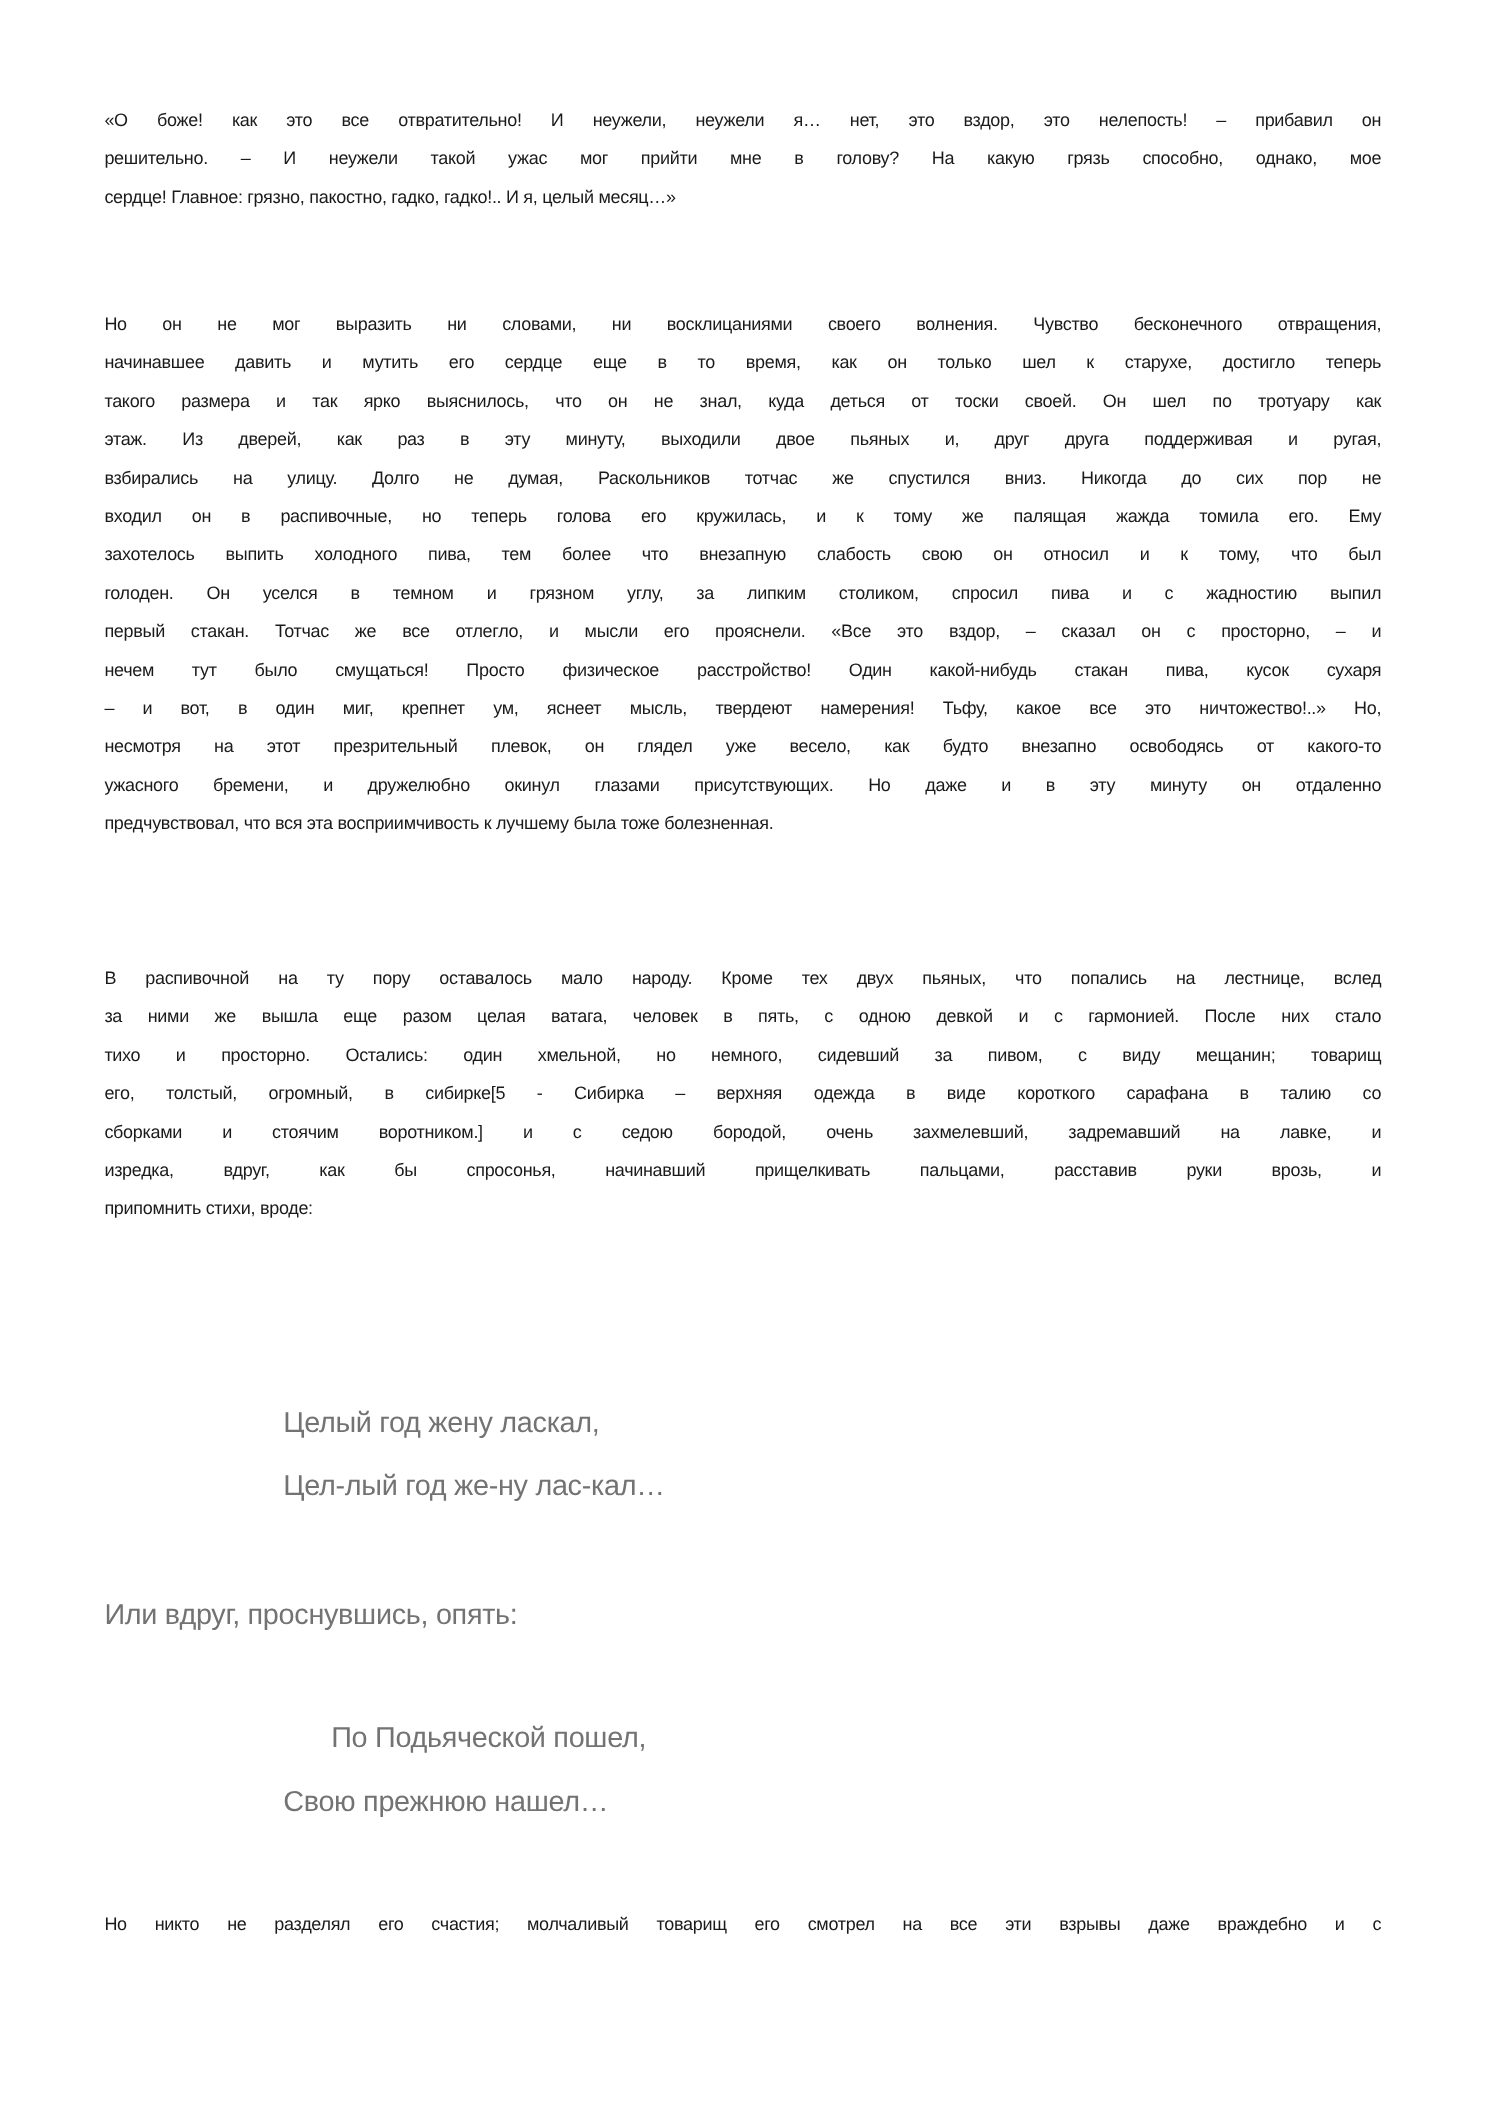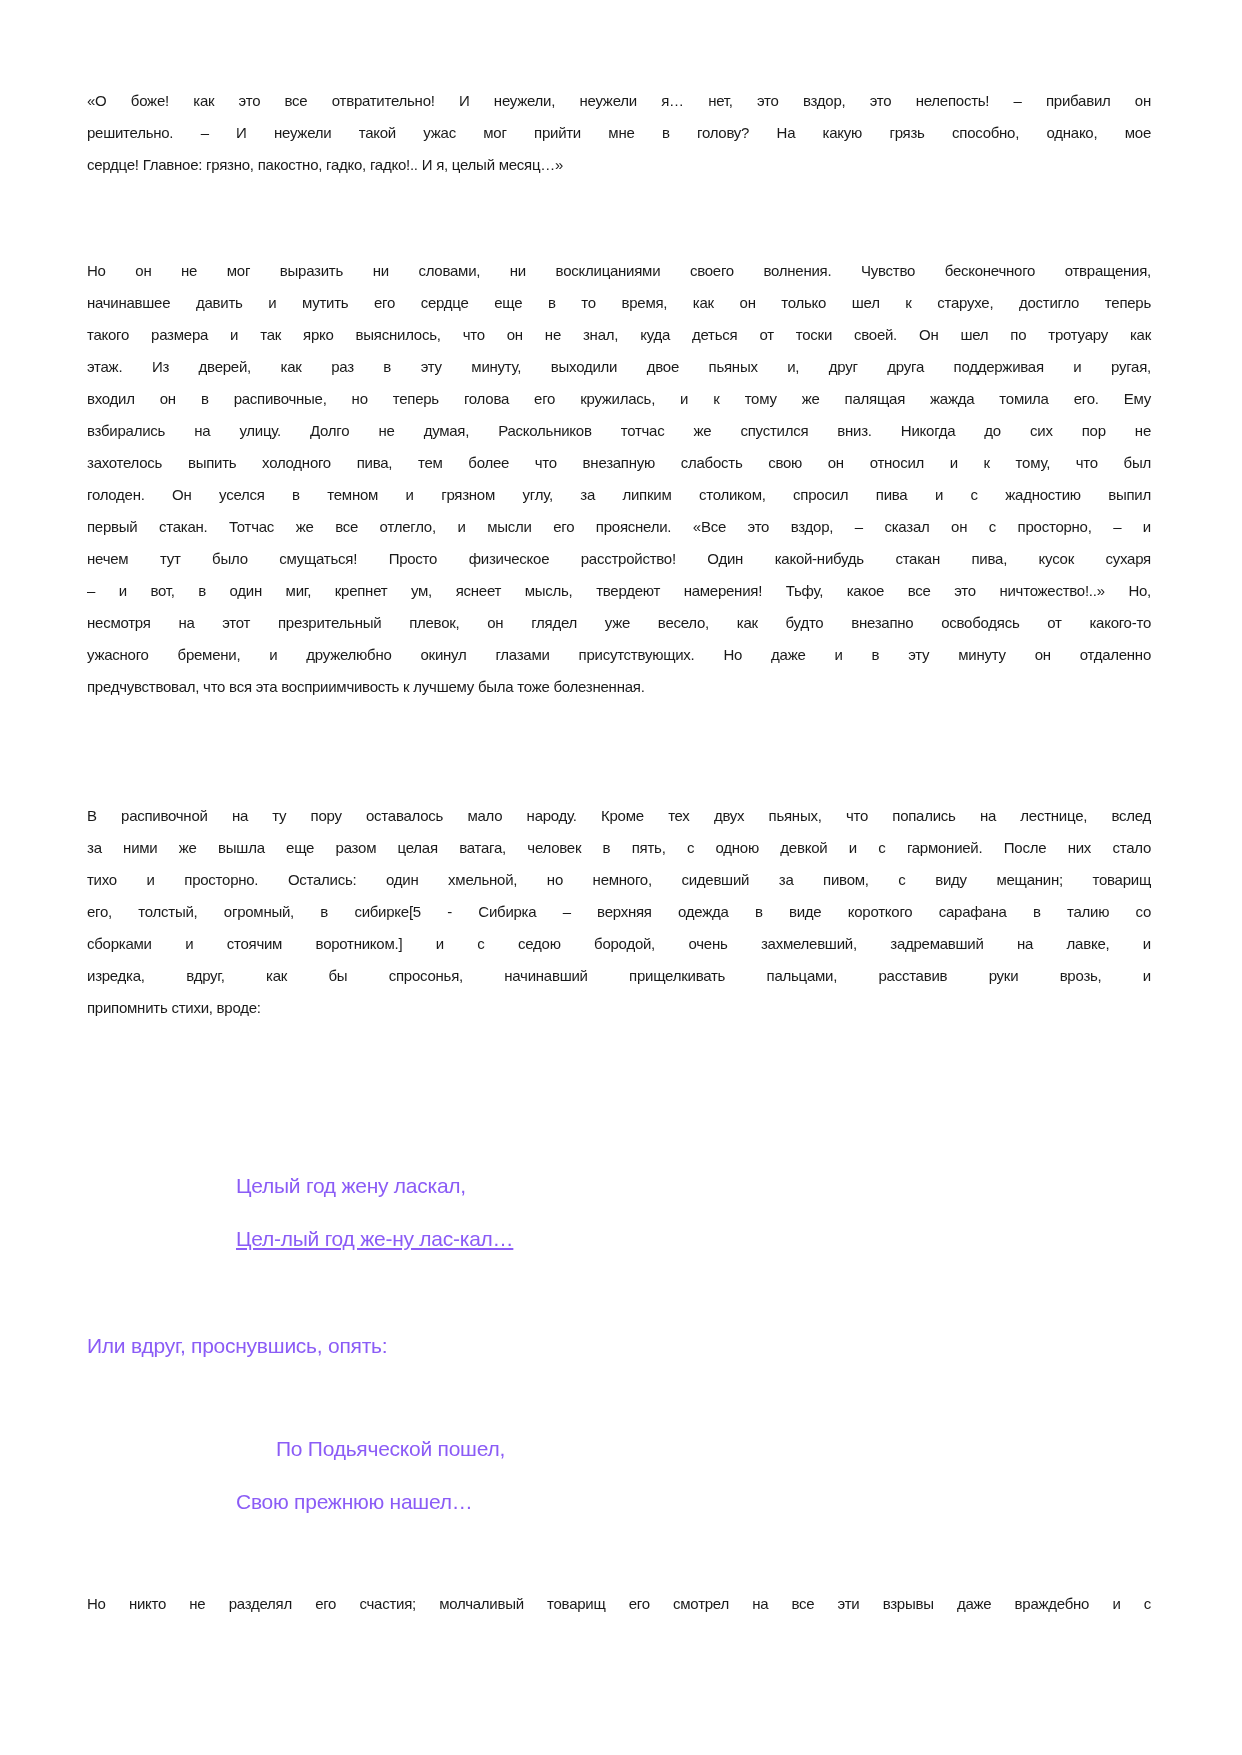--- a/index.html
+++ b/index.html
@@ -13,23 +13,23 @@
       font-size: 15px;
       line-height: 32px;
       color: #1a1a1a;
       text-align: justify;
       letter-spacing: -0.25px;
       word-spacing: 0px;
     }
     .line {
       position: absolute;
       font-family: "Liberation Sans", sans-serif;
-      font-size: 21px;
+      font-size: 24px;
       line-height: 32px;
-      color: #8b5cf6;
+      color: #737373;
       white-space: nowrap;
       letter-spacing: -0.25px;
     }
     .jline {
       display: block;
       text-align: justify;
       text-align-last: justify;
       height: 32px;
       white-space: normal;
     }
@@ -44,22 +44,22 @@
     <span class="jline">«О боже! как это все отвратительно! И неужели, неужели я… нет, это вздор, это нелепость! – прибавил он</span>
     <span class="jline">решительно. – И неужели такой ужас мог прийти мне в голову? На какую грязь способно, однако, мое</span>
     <span class="jline end">сердце! Главное: грязно, пакостно, гадко, гадко!.. И я, целый месяц…»</span>
   </div>
 
   <div class="para" style="top:255px;">
     <span class="jline">Но он не мог выразить ни словами, ни восклицаниями своего волнения. Чувство бесконечного отвращения,</span>
     <span class="jline">начинавшее давить и мутить его сердце еще в то время, как он только шел к старухе, достигло теперь</span>
     <span class="jline">такого размера и так ярко выяснилось, что он не знал, куда деться от тоски своей. Он шел по тротуару как</span>
     <span class="jline">этаж. Из дверей, как раз в эту минуту, выходили двое пьяных и, друг друга поддерживая и ругая,</span>
+    <span class="jline">взбирались на улицу. Долго не думая, Раскольников тотчас же спустился вниз. Никогда до сих пор не</span>
     <span class="jline">входил он в распивочные, но теперь голова его кружилась, и к тому же палящая жажда томила его. Ему</span>
-    <span class="jline">взбирались на улицу. Долго не думая, Раскольников тотчас же спустился вниз. Никогда до сих пор не</span>
     <span class="jline">захотелось выпить холодного пива, тем более что внезапную слабость свою он относил и к тому, что был</span>
     <span class="jline">голоден. Он уселся в темном и грязном углу, за липким столиком, спросил пива и с жадностию выпил</span>
     <span class="jline">первый стакан. Тотчас же все отлегло, и мысли его прояснели. «Все это вздор, – сказал он с просторно, – и</span>
     <span class="jline">нечем тут было смущаться! Просто физическое расстройство! Один какой-нибудь стакан пива, кусок сухаря</span>
     <span class="jline">– и вот, в один миг, крепнет ум, яснеет мысль, твердеют намерения! Тьфу, какое все это ничтожество!..» Но,</span>
     <span class="jline">несмотря на этот презрительный плевок, он глядел уже весело, как будто внезапно освободясь от какого-то</span>
     <span class="jline">ужасного бремени, и дружелюбно окинул глазами присутствующих. Но даже и в эту минуту он отдаленно</span>
     <span class="jline end">предчувствовал, что вся эта восприимчивость к лучшему была тоже болезненная.</span>
   </div>
 
@@ -67,21 +67,21 @@
     <span class="jline">В распивочной на ту пору оставалось мало народу. Кроме тех двух пьяных, что попались на лестнице, вслед</span>
     <span class="jline">за ними же вышла еще разом целая ватага, человек в пять, с одною девкой и с гармонией. После них стало</span>
     <span class="jline">тихо и просторно. Остались: один хмельной, но немного, сидевший за пивом, с виду мещанин; товарищ</span>
     <span class="jline">его, толстый, огромный, в сибирке[5 - Сибирка – верхняя одежда в виде короткого сарафана в талию со</span>
     <span class="jline">сборками и стоячим воротником.] и с седою бородой, очень захмелевший, задремавший на лавке, и</span>
     <span class="jline">изредка, вдруг, как бы спросонья, начинавший прищелкивать пальцами, расставив руки врозь, и</span>
     <span class="jline end">припомнить стихи, вроде:</span>
   </div>
 
   <div class="line" style="left:236px; top:1170px;">Целый год жену ласкал,</div>
-  <div class="line" style="left:236px; top:1223px;text-decoration:underline;">Цел-лый год же-ну лас-кал…</div>
+  <div class="line" style="left:236px; top:1223px;">Цел-лый год же-ну лас-кал…</div>
 
   <div class="line" style="left:87px; top:1330px;">Или вдруг, проснувшись, опять:</div>
 
   <div class="line" style="left:236px; top:1433px;margin-left:40px;">По Подьяческой пошел,</div>
   <div class="line" style="left:236px; top:1486px;">Свою прежнюю нашел…</div>
 
   <div class="para" style="top:1588px;">
     <span class="jline">Но никто не разделял его счастия; молчаливый товарищ его смотрел на все эти взрывы даже враждебно и с</span>
   </div>
 

